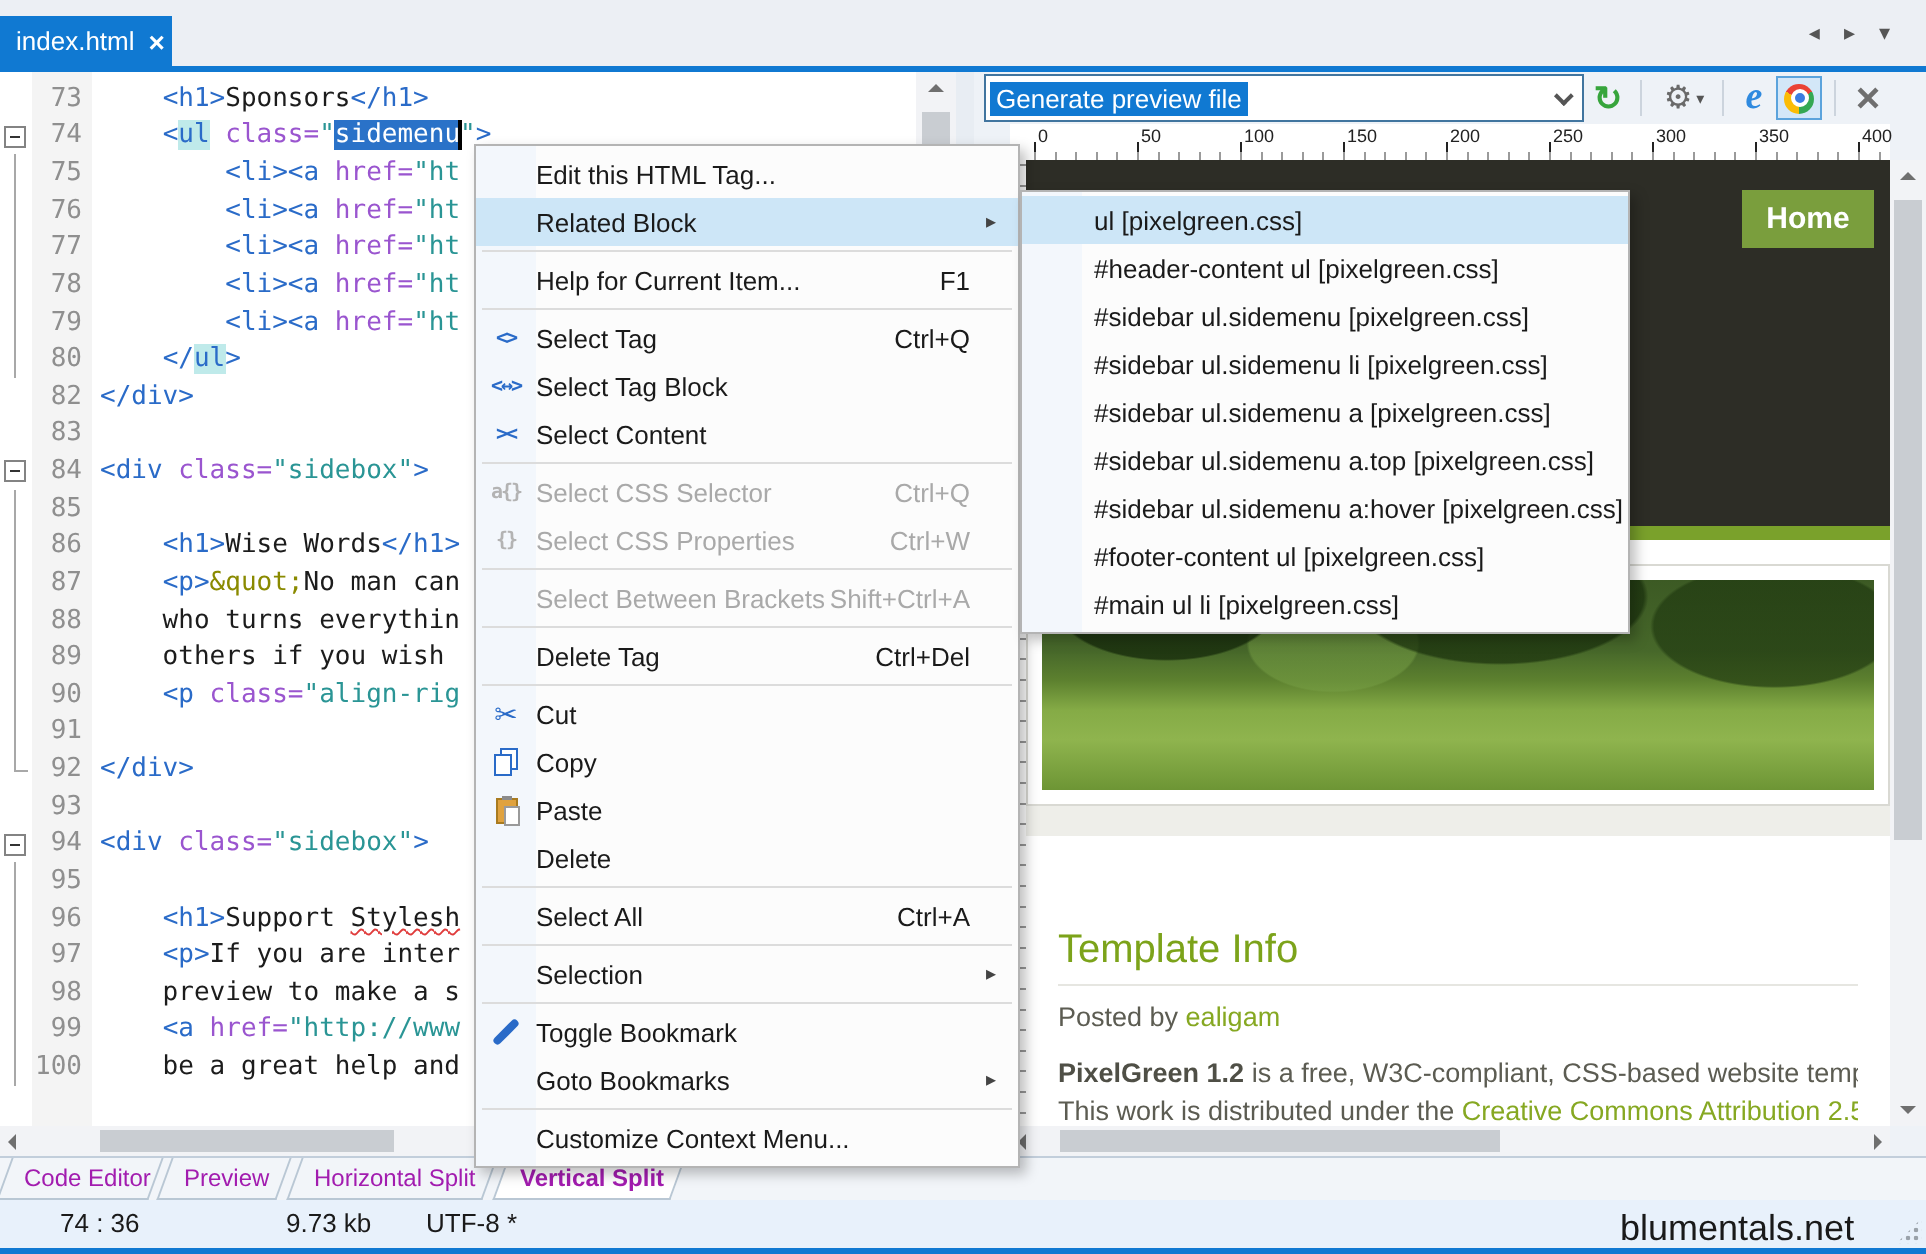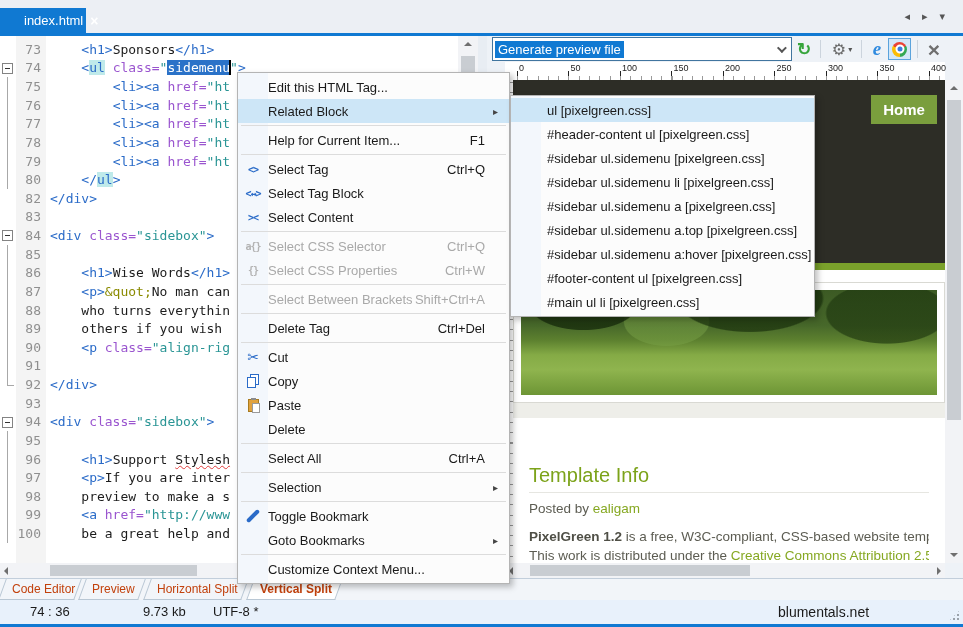--- a/index.html
+++ b/index.html
@@ -3,21 +3,21 @@
 <meta charset="utf-8">
 <style>
   html,body{margin:0;padding:0;background:#dfe5ec;}
   *{box-sizing:border-box;}
   #app{position:relative;width:963px;height:627px;background:#eef2f7;overflow:hidden;
        font-family:"Liberation Sans",sans-serif;color:#1a1a1a;}
 
   
   .tabbar{position:absolute;left:0;top:0;width:963px;height:33px;background:#eceff4;}
   .doc-tab{position:absolute;left:0;top:8px;width:86px;height:25px;background:#1079d2;color:#fff;
-           display:flex;align-items:center;gap:7px;padding:0 24px;font-size:13px;cursor:default;}
+           display:flex;align-items:center;gap:7px;padding:0 8px;font-size:13px;cursor:default;}
   .doc-tab .x{font-weight:bold;font-size:14px;line-height:1;}
   .tab-nav{position:absolute;right:18px;top:10px;display:flex;gap:12px;color:#555;font-size:11px;}
   .accent{position:absolute;left:0;top:33px;width:963px;height:3px;background:#1079d2;}
 
   
   .editor{position:absolute;left:0;top:36px;width:478px;height:542px;background:#fff;overflow:hidden;}
   .foldcol{position:absolute;left:0;top:0;width:16px;height:527px;background:#fff;}
   .gutter{position:absolute;left:16px;top:0;width:30px;height:527px;background:#f4f4f4;}
   .code-lines{position:absolute;left:0;top:4px;width:458px;height:523px;overflow:hidden;}
   .ln-row{display:flex;height:18.64px;align-items:center;}
@@ -129,21 +129,21 @@
   .ic-paste::after{content:"";position:absolute;right:-2px;bottom:-2px;width:6px;height:8px;background:#fff;border:1px solid #9a9a9a;}
   .ic-bookmark{position:relative;width:14px;height:14px;}
   .ic-bookmark::before{content:"";position:absolute;left:5px;top:-1px;width:4px;height:16px;background:#2a6bc8;border-radius:2px;transform:rotate(45deg);}
   .smrow{height:24px;display:flex;align-items:center;padding-left:36px;font-size:13px;white-space:nowrap;}
   .smrow.hl{background:#cde6f7;}
 
   
   .viewtabs{position:absolute;left:0;top:578px;width:963px;height:22px;background:#f2f5f9;border-top:1px solid #c2cedb;}
   .vtab{position:absolute;top:0;height:21px;border:1px solid #b9c7d4;border-top:none;background:#f2f5f9;
         transform:skewX(-20deg);}
-  .vtab-label{position:absolute;top:3px;font-size:12px;color:#c2410c;white-space:nowrap;}
+  .vtab-label{position:absolute;top:3px;font-size:12px;color:#a21caf;white-space:nowrap;}
   .vtab.active{background:#fff;}
   .vtab-label.active{font-weight:bold;}
   .statusbar{position:absolute;left:0;top:600px;width:963px;height:24px;background:#e8f1fb;font-size:13px;}
   .st{position:absolute;top:4px;}
   .grip{position:absolute;right:2px;bottom:2px;width:13px;height:13px;
         background-image:radial-gradient(#9aa2aa 1px,transparent 1.3px);background-size:4px 4px;
         clip-path:polygon(100% 0,100% 100%,0 100%);}
   .bstrip{position:absolute;left:0;top:624px;width:963px;height:3px;background:#1079d2;}
 </style>
 </head>
@@ -556,17 +556,17 @@
       <div class="vtab" style="left: 147px; width: 98px;"></div>
       <span class="vtab-label" style="left: 157px;">Horizontal Split</span>
       <div class="vtab active" style="left: 250px; width: 89px;"></div>
       <span class="vtab-label active" style="left: 260px;">Vertical Split</span>
     </div>
 
   <div class="statusbar">
     <span class="st" style="left:30px;">74 : 36</span>
     <span class="st" style="left:143px;">9.73 kb</span>
     <span class="st" style="left:213px;">UTF-8 *</span>
-    <span class="st" style="left:778px;font-size:14px;">blumentals.net</span>
+    <span class="st" style="left:810px;font-size:18px;">blumentals.net</span>
     <span class="grip"></span>
   </div>
   <div class="bstrip"></div>
 </div>
 
 </body></html>

